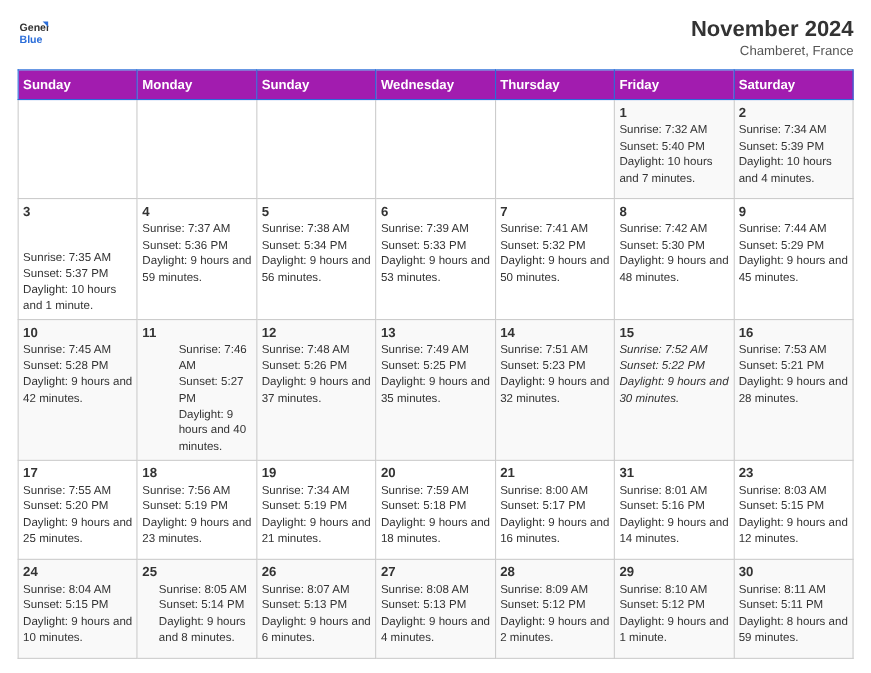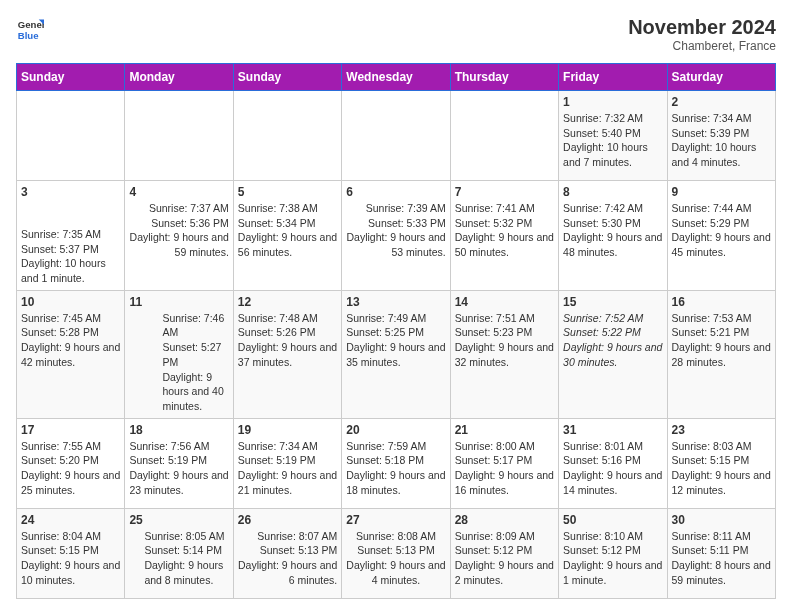--- a/index.html
+++ b/index.html
@@ -128,33 +128,33 @@
       </tr>
       <tr>
         <td>
           <div class="day-number">3</div>
           <div class="day-detail" style="white-space: pre-line; margin-top: 28px;">Sunrise: 7:35 AM
 Sunset: 5:37 PM
 Daylight: 10 hours and 1 minute.</div>
         </td>
         <td>
           <div class="day-number">4</div>
-          <div class="day-detail" style="white-space: pre-line; text-align: right;">Sunrise: 7:37 AM
+          <div class="day-detail" style="white-space: pre-line;">Sunrise: 7:37 AM
 Sunset: 5:36 PM
 Daylight: 9 hours and 59 minutes.</div>
         </td>
         <td>
           <div class="day-number">5</div>
           <div class="day-detail" style="white-space: pre-line;">Sunrise: 7:38 AM
 Sunset: 5:34 PM
 Daylight: 9 hours and 56 minutes.</div>
         </td>
         <td>
           <div class="day-number">6</div>
-          <div class="day-detail" style="white-space: pre-line; text-align: right;">Sunrise: 7:39 AM
+          <div class="day-detail" style="white-space: pre-line;">Sunrise: 7:39 AM
 Sunset: 5:33 PM
 Daylight: 9 hours and 53 minutes.</div>
         </td>
         <td>
           <div class="day-number">7</div>
           <div class="day-detail" style="white-space: pre-line;">Sunrise: 7:41 AM
 Sunset: 5:32 PM
 Daylight: 9 hours and 50 minutes.</div>
         </td>
         <td>
@@ -266,38 +266,38 @@
 Daylight: 9 hours and 10 minutes.</div>
         </td>
         <td>
           <div class="day-number">25</div>
           <div class="day-detail" style="white-space: pre-line; margin-left: 15px;">Sunrise: 8:05 AM
 Sunset: 5:14 PM
 Daylight: 9 hours and 8 minutes.</div>
         </td>
         <td>
           <div class="day-number">26</div>
-          <div class="day-detail" style="white-space: pre-line; text-align: right;">Sunrise: 8:07 AM
+          <div class="day-detail" style="white-space: pre-line;">Sunrise: 8:07 AM
 Sunset: 5:13 PM
 Daylight: 9 hours and 6 minutes.</div>
         </td>
         <td>
           <div class="day-number">27</div>
-          <div class="day-detail" style="white-space: pre-line; text-align: center;">Sunrise: 8:08 AM
+          <div class="day-detail" style="white-space: pre-line;">Sunrise: 8:08 AM
 Sunset: 5:13 PM
 Daylight: 9 hours and 4 minutes.</div>
         </td>
         <td>
           <div class="day-number">28</div>
           <div class="day-detail" style="white-space: pre-line;">Sunrise: 8:09 AM
 Sunset: 5:12 PM
 Daylight: 9 hours and 2 minutes.</div>
         </td>
         <td>
-          <div class="day-number">50</div>
+          <div class="day-number">29</div>
           <div class="day-detail" style="white-space: pre-line;">Sunrise: 8:10 AM
 Sunset: 5:12 PM
 Daylight: 9 hours and 1 minute.</div>
         </td>
         <td>
           <div class="day-number">30</div>
           <div class="day-detail" style="white-space: pre-line;">Sunrise: 8:11 AM
 Sunset: 5:11 PM
 Daylight: 8 hours and 59 minutes.</div>
         </td>

